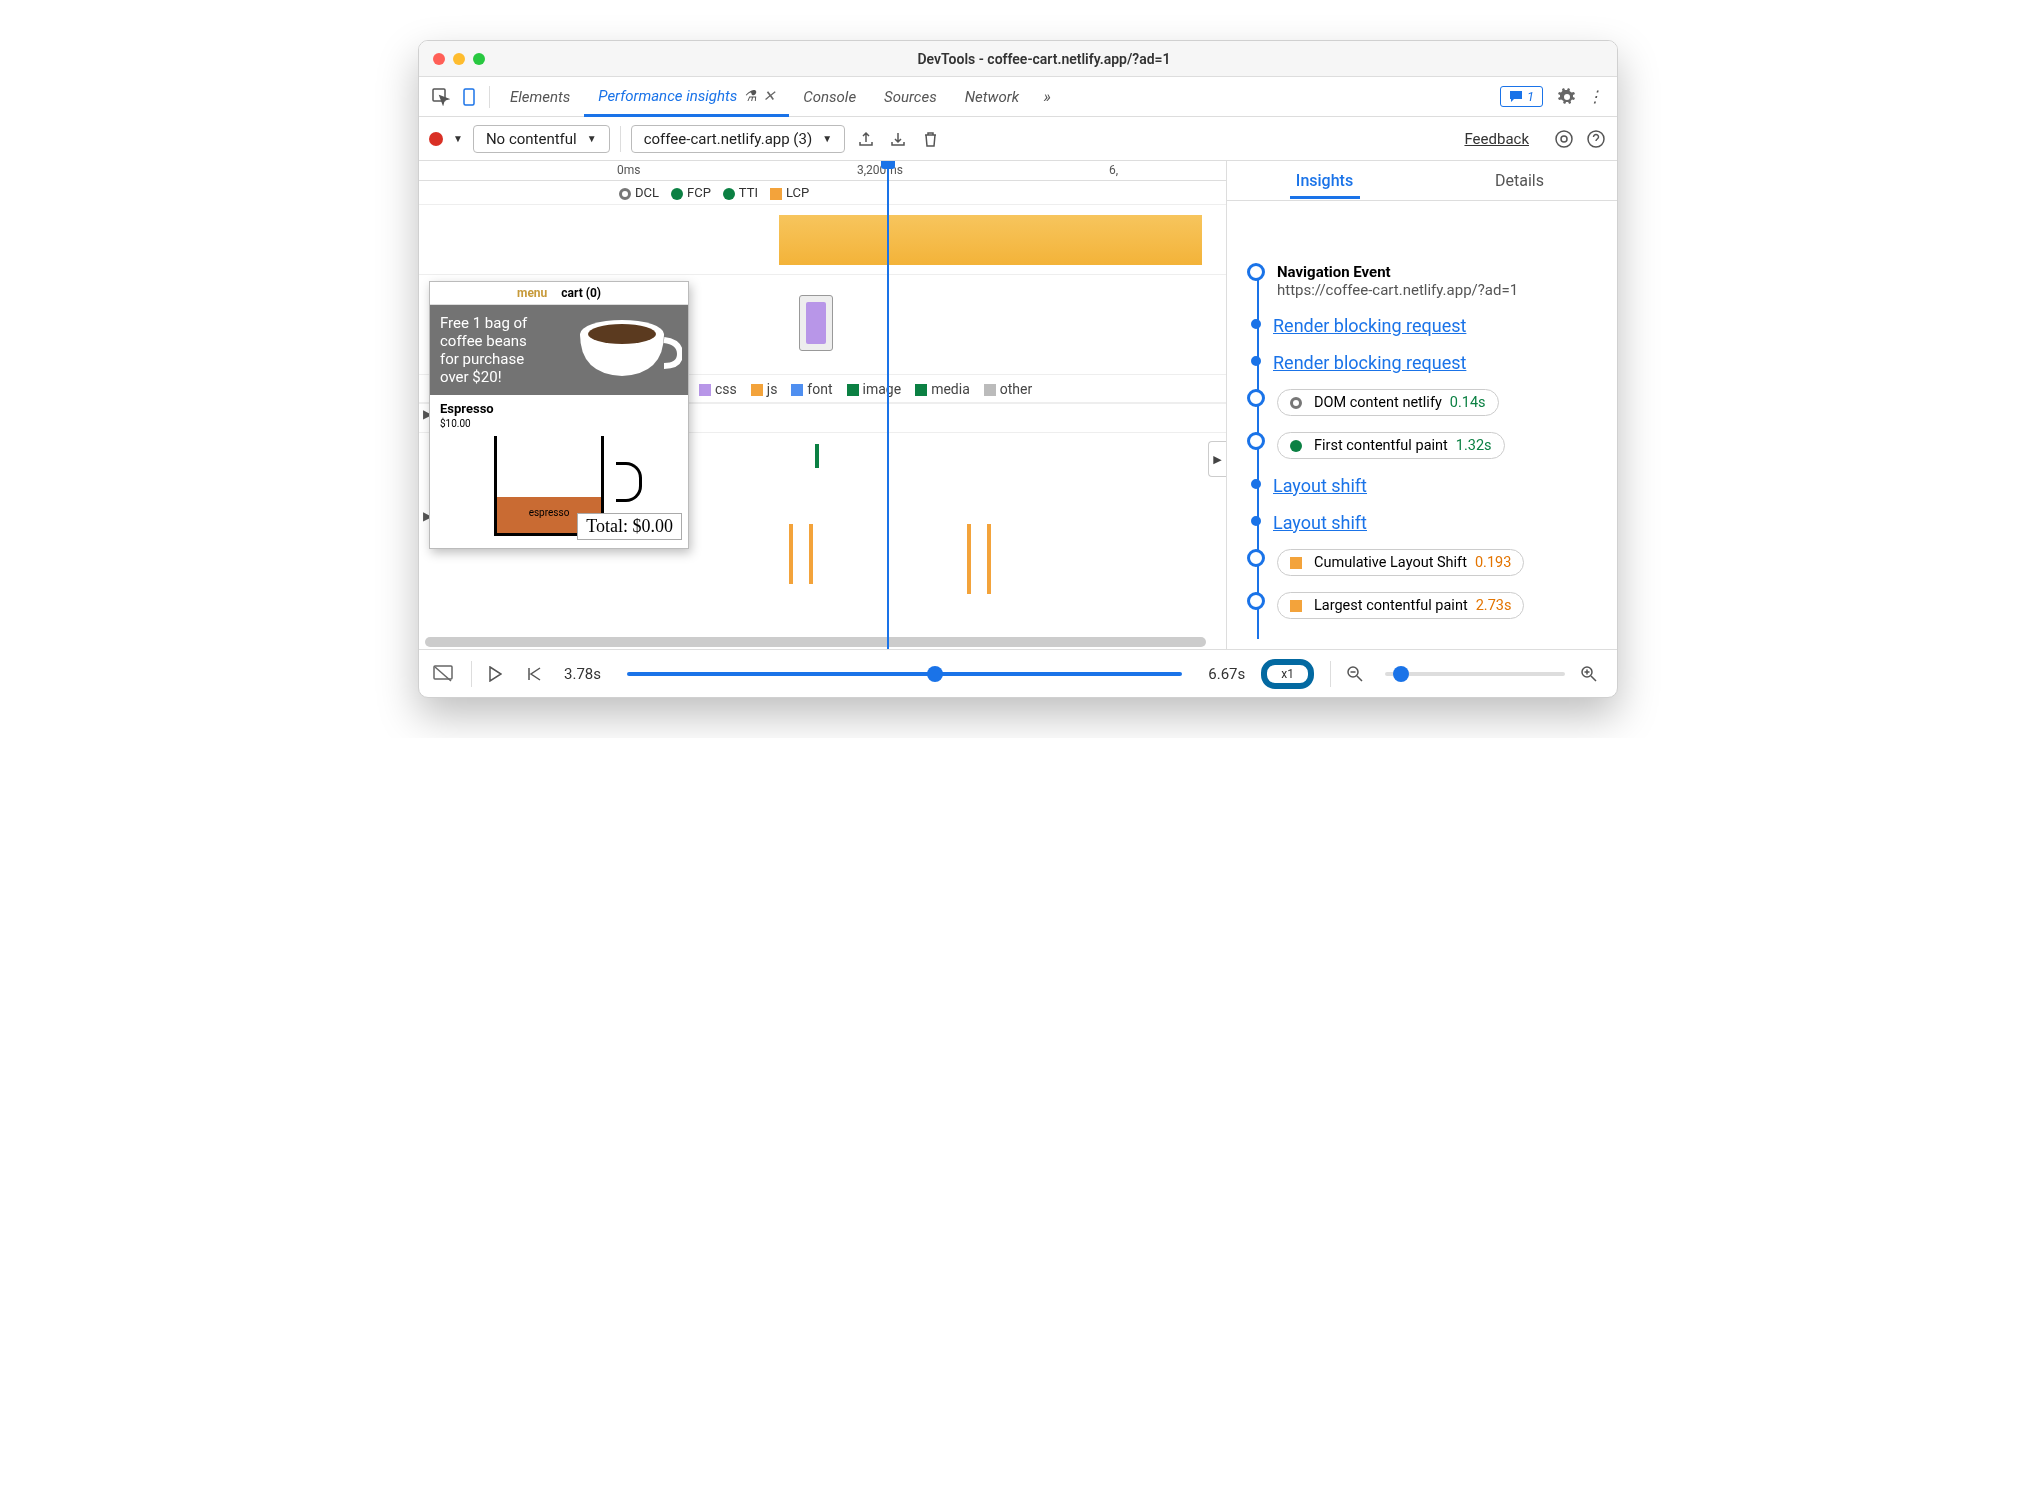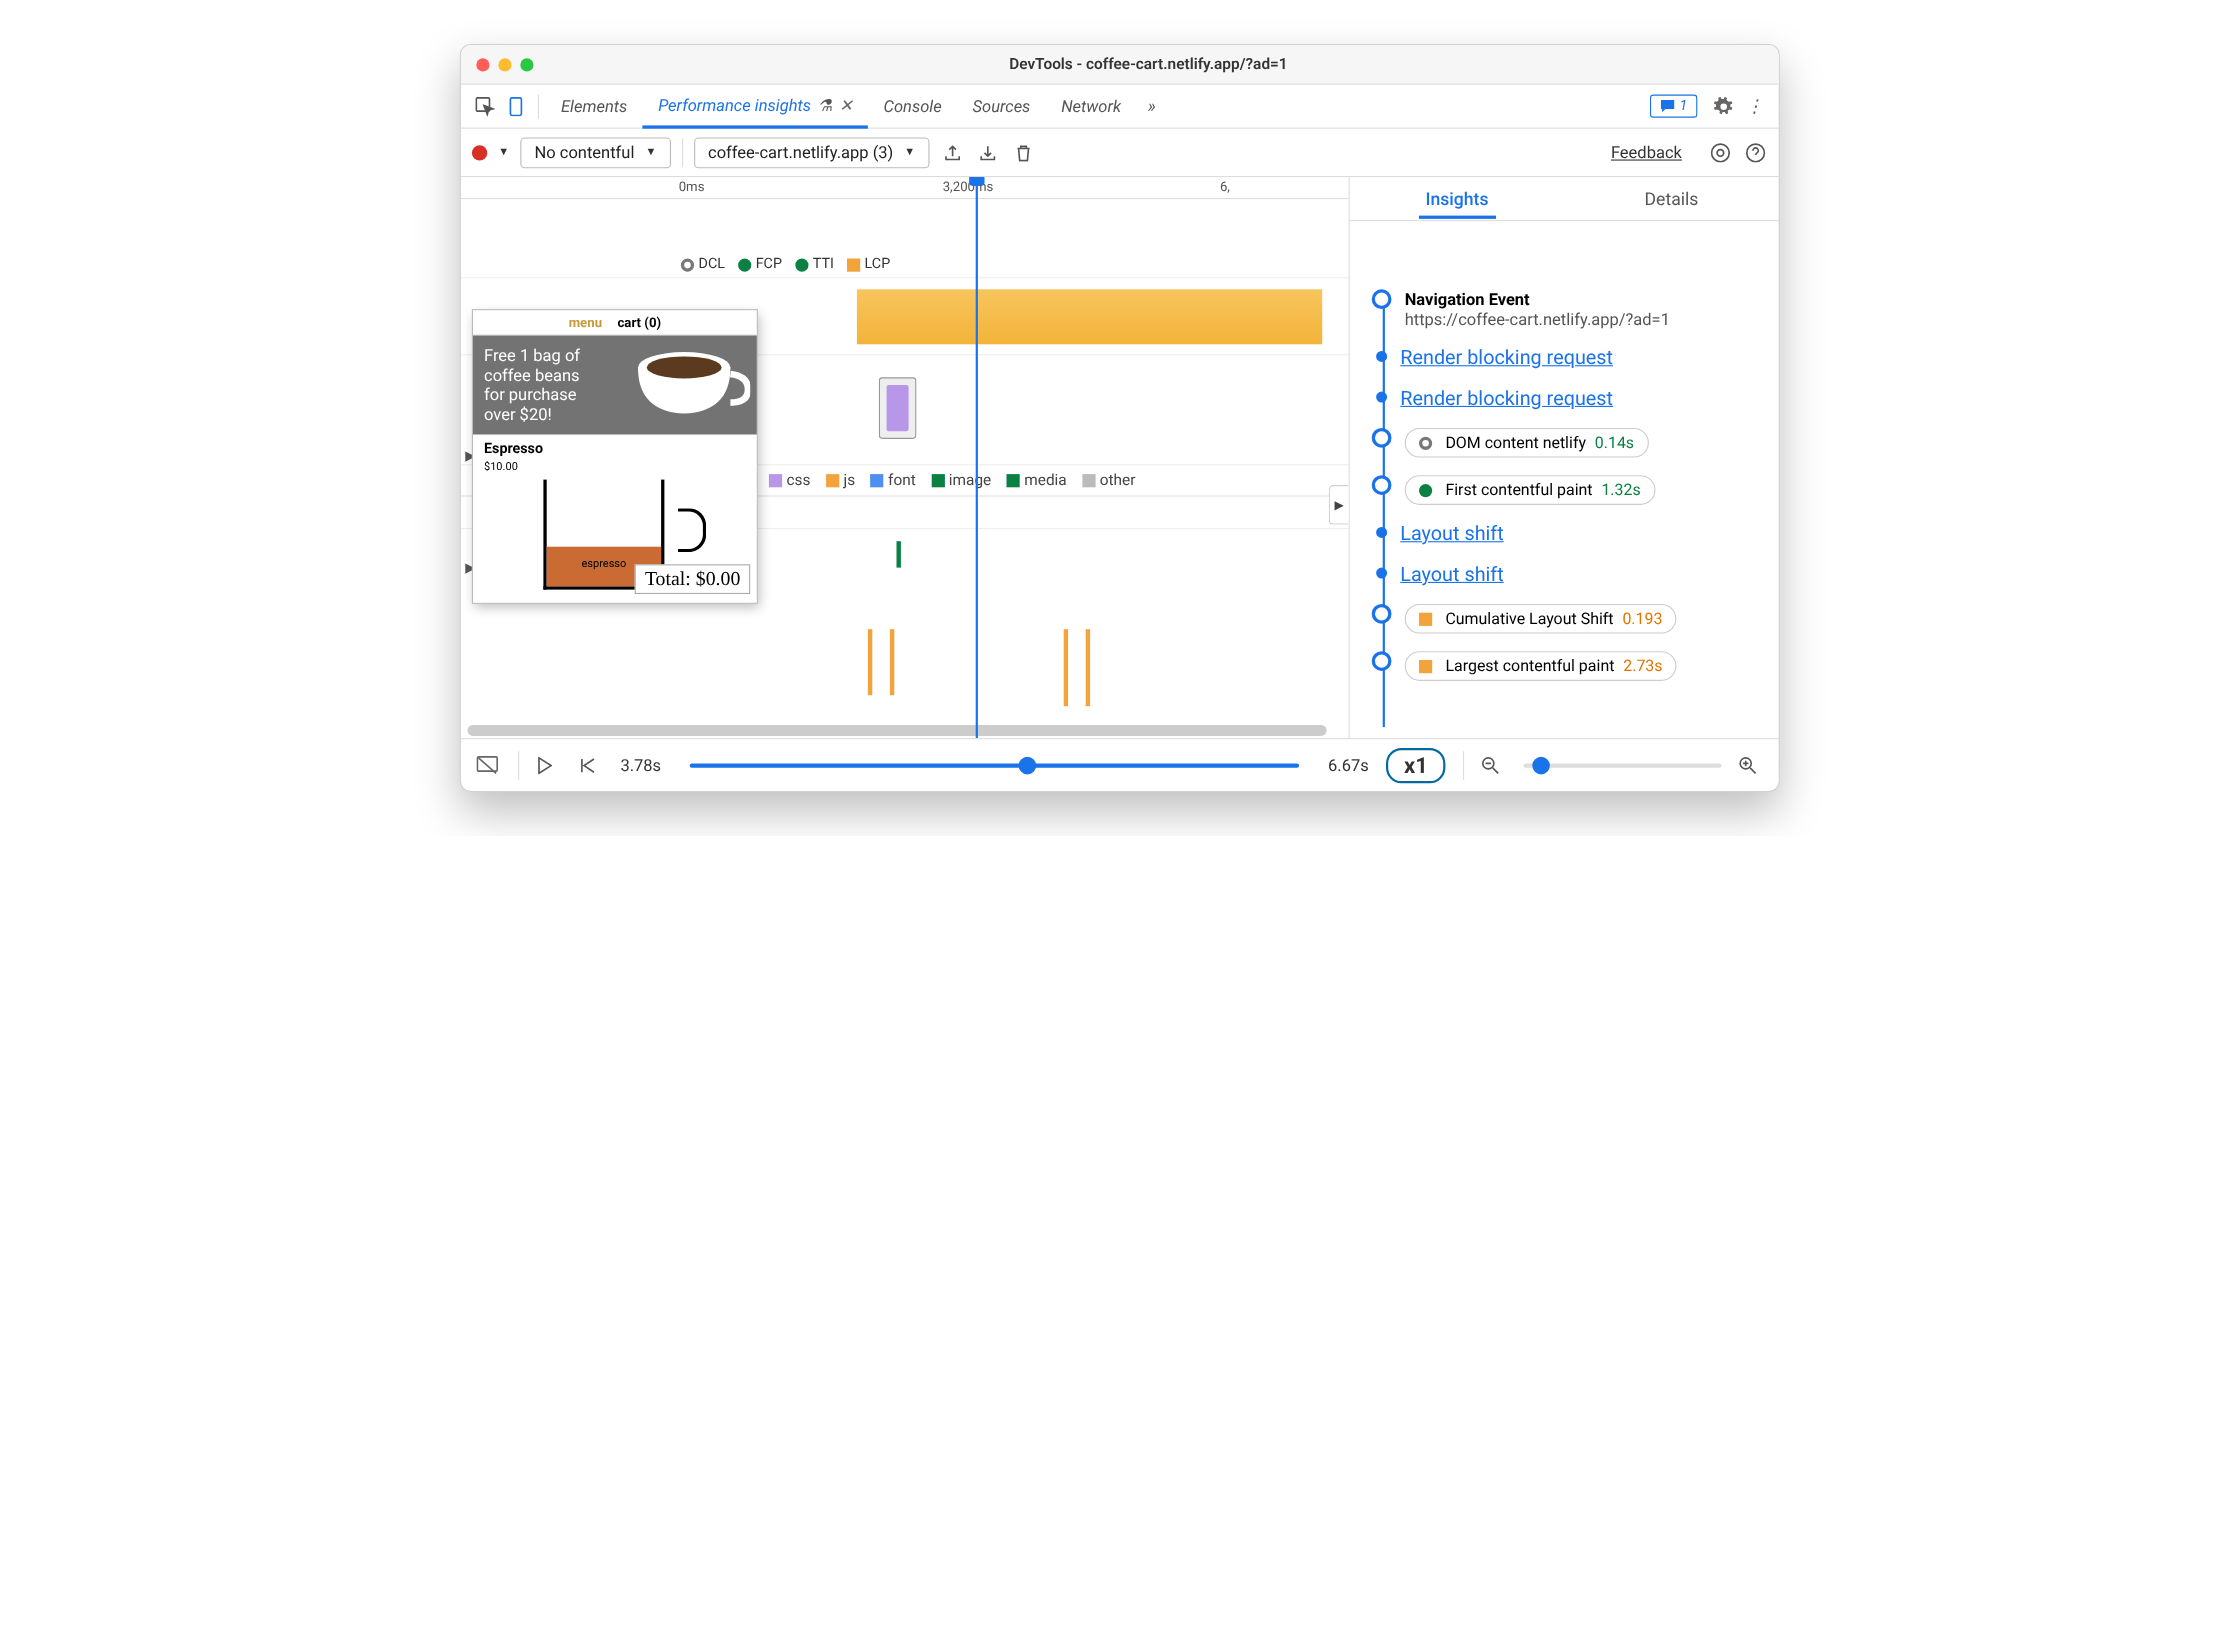--- a/index.html
+++ b/index.html
@@ -33,21 +33,21 @@
 .link { color:#333; text-decoration:underline; font-size:15px; }
 
 
 .main { flex:1; display:flex; position:relative; }
 .left { flex:1; position:relative; border-right:1px solid #ddd; overflow:hidden; }
 .right { width:390px; display:flex; flex-direction:column;gap:48px; }
 
 
 .axis { height:20px; border-bottom:1px solid #ddd; position:relative; font-size:12px; color:#555; }
 .axis span { position:absolute; top:2px; }
-.legend1 { height:24px; display:flex; align-items:center; gap:12px; padding-left:200px; border-bottom:1px solid #eee; font-size:13px; color:#333;margin-top:48px;}
+.legend1 { height:24px; display:flex; align-items:center; gap:12px; padding-left:200px; border-bottom:1px solid #eee; font-size:13px; color:#333;}
 .dot { width:12px; height:12px; border-radius:50%; display:inline-block; margin-right:4px; vertical-align:middle;}
 .ring { width:12px; height:12px; border:3px solid #777; border-radius:50%; display:inline-block; margin-right:4px; vertical-align:middle;}
 .square { width:12px; height:12px; display:inline-block; margin-right:4px; vertical-align:middle;}
 
 .flame { height:70px; border-bottom:1px solid #eee; position:relative; }
 .flame .bar { position:absolute; top:10px; height:50px; background:linear-gradient(#f7c55d,#f3b339); }
 
 
 .preview { position:absolute; top:120px; left:10px; width:260px; background:#fff; border:1px solid #bbb; box-shadow:2px 4px 10px rgba(0,0,0,.25); z-index:5; font-family: Georgia, serif;}
 .preview .nav { display:flex; gap:14px; justify-content:center; padding:4px 0; font-size:12px; font-weight:bold; border-bottom:1px solid #ddd;}
@@ -93,21 +93,21 @@
 .rlink { color:#1a73e8; text-decoration:underline; font-size:18px; }
 .rhead { font-size:15px; }
 .rhead b { font-weight:700; }
 .rhead .url { color:#555; }
 
 
 .footer { height:48px; border-top:1px solid #ddd; display:flex; align-items:center; padding:0 14px; gap:16px; font-size:15px; color:#333;}
 .footer .ico{width:22px;color:#555;}
 .range { flex:1; height:4px; background:#1a73e8; border-radius:2px; position:relative; margin:0 10px;}
 .range .thumb { position:absolute; top:-6px; width:16px; height:16px; background:#1a73e8; border-radius:50%; }
-.xpill { border:2px solid #0369a1; border-radius:14px; padding:2px 14px; font-size:20px;font-weight:bold;}
+.xpill { border:6px solid #0369a1; border-radius:14px; padding:2px 14px; font-size:12px;}
 .zoom { flex:0 0 180px; height:4px; background:#ddd; border-radius:2px; position:relative; }
 .zoom .thumb { position:absolute; left:8px; top:-6px; width:16px; height:16px; background:#1a73e8; border-radius:50%; }
 
 svg{display:block;}
 </style>
 </head>
 <body>
 
 <div class="window">
 

